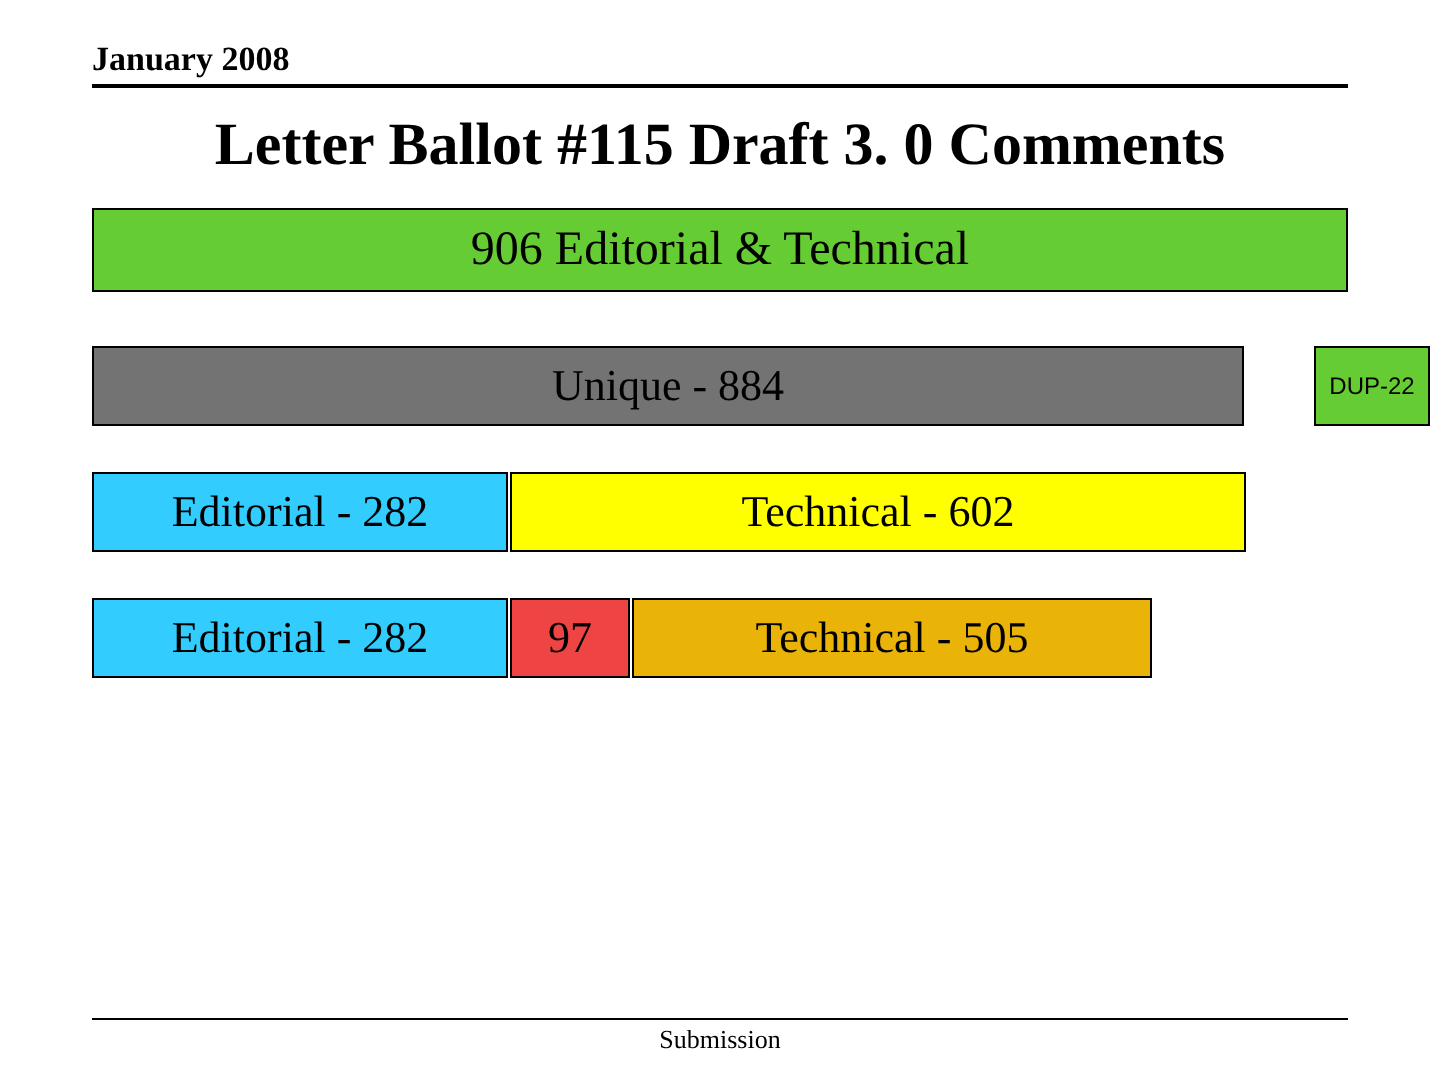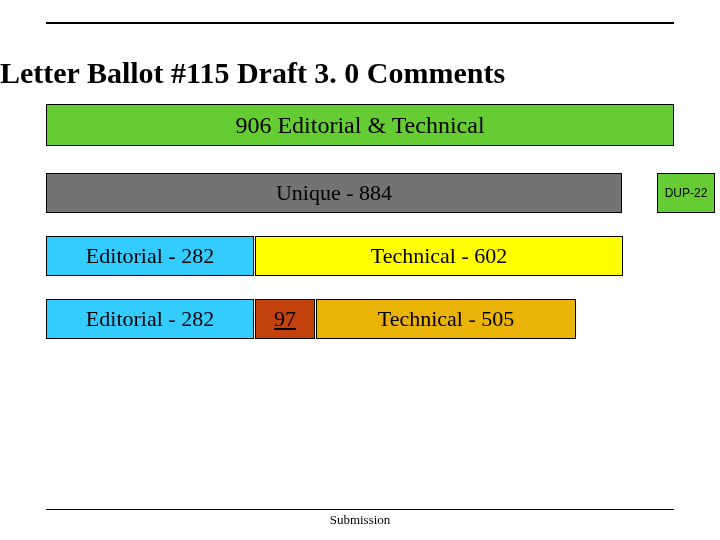--- a/index.html
+++ b/index.html
@@ -27,20 +27,21 @@
   }
   .header .right {
     font-weight: bold;
     font-size: 17px;
   }
   .title {
     position: absolute;
     top: 56px;
     left: 0;
     right: 0;
+    text-align: center;
     font-size: 30px;
     font-weight: bold;
   }
   .box {
     position: absolute;
     border: 1.5px solid #000;
     display: flex;
     align-items: center;
     justify-content: center;
     font-size: 22px;
@@ -86,26 +87,25 @@
     height: 40px;
   }
   .box.editorial2 {
     background: #33ccff;
     left: 46px;
     top: 299px;
     width: 208px;
     height: 40px;
   }
   .box.mid97 {
-    background: #c2410c;
+    background: #ef4444;
     left: 255px;
     top: 299px;
     width: 60px;
     height: 40px;
-    text-decoration: underline;
   }
   .box.technical2 {
     background: #eab308;
     left: 316px;
     top: 299px;
     width: 260px;
     height: 40px;
   }
   .footer {
     position: absolute;
@@ -123,20 +123,21 @@
     left: 0;
     right: 0;
     text-align: center;
     pointer-events: none;
   }
 </style>
 </head>
 <body>
 
 <div class="header">
+  <span class="left">January 2008</span>
 </div>
 
 <div class="title">Letter Ballot #115  Draft 3. 0 Comments</div>
 
 <div class="box green">906 Editorial &amp; Technical</div>
 
 <div class="box white-unique">Unique - 884</div>
 <div class="box dup">DUP-22</div>
 
 <div class="box editorial1">Editorial - 282</div>

